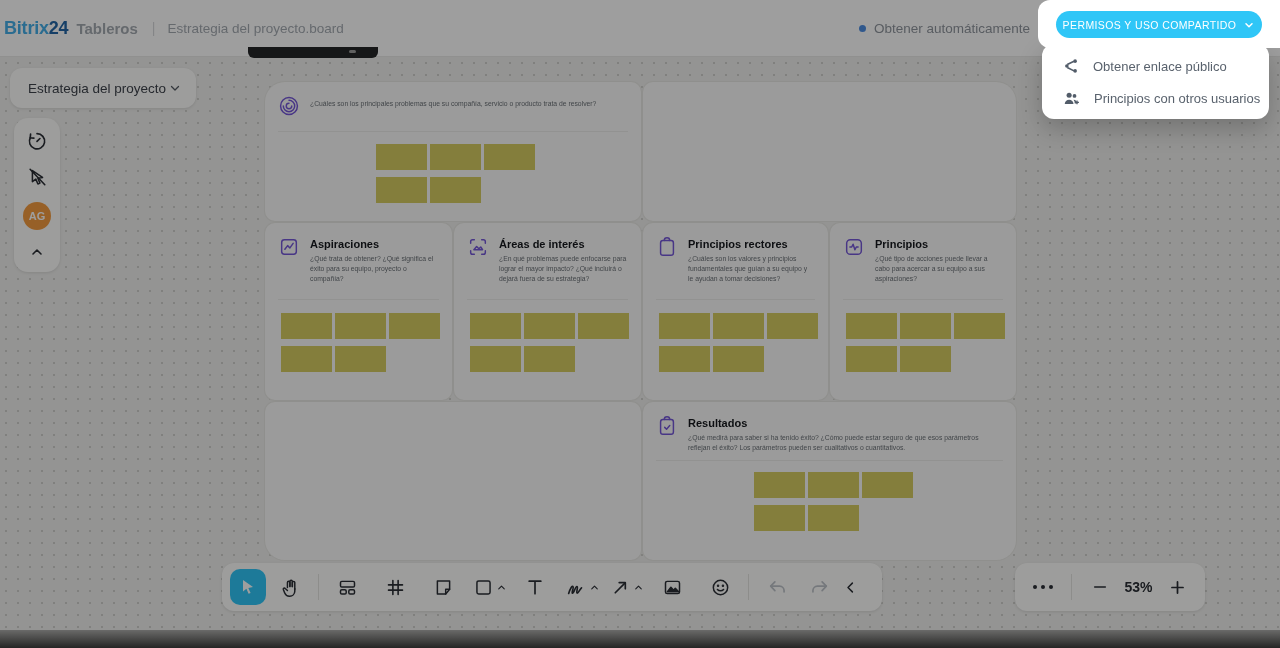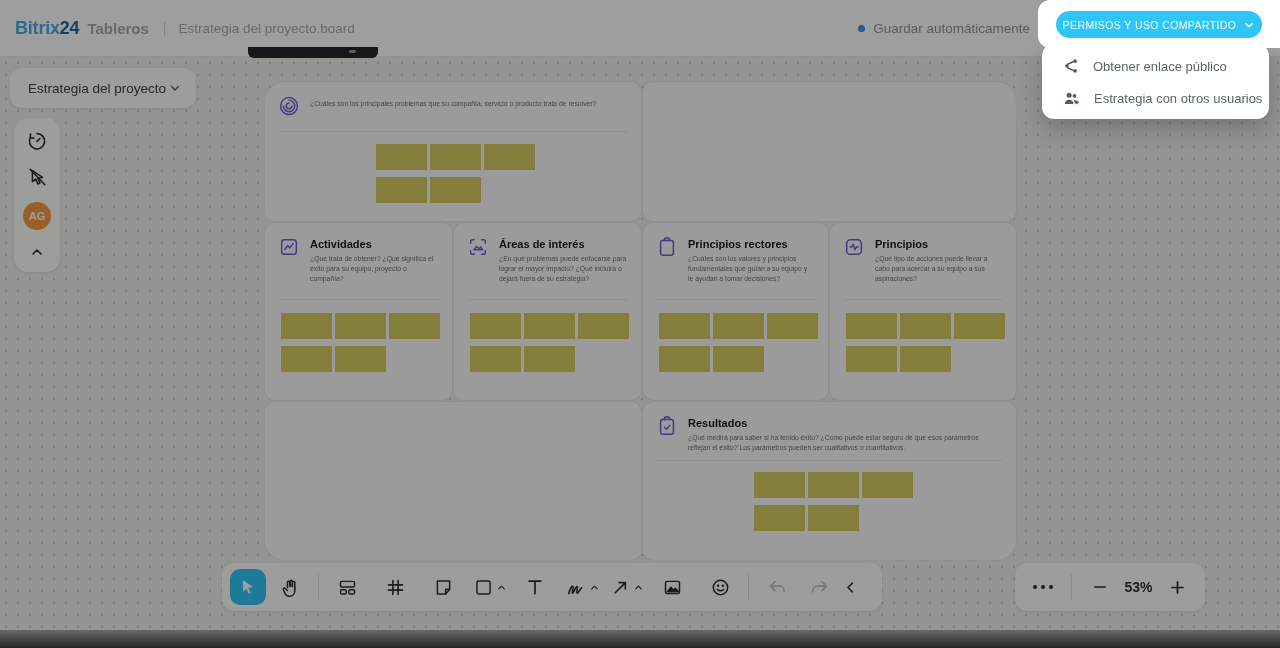--- a/index.html
+++ b/index.html
@@ -5,21 +5,21 @@
   * { margin:0; padding:0; box-sizing:border-box; }
   html,body { width:1280px; height:648px; overflow:hidden; }
   body { font-family:"Liberation Sans", sans-serif; background:#EFEFED; }
   .screen { position:relative; width:1280px; height:648px; overflow:hidden; }
 
   
   .app { position:absolute; inset:0; }
 
   
   .header { position:absolute; left:0; top:0; width:100%; height:57px; background:#FFFFFF;
-            border-bottom:1px solid #E9E9E7; display:flex; align-items:center; padding:0 15px; }
+            border-bottom:1px solid #E9E9E7; display:flex; align-items:center; padding:0 4px; }
   .logo { font-size:18px; font-weight:bold; letter-spacing:-0.2px; }
   .logo .b1 { color:#45AEE8; } .logo .b2 { color:#2467A6; }
   .app-name { color:#A4AAB1; font-size:15px; font-weight:bold; margin-left:8px; }
   .crumb-sep { color:#D5D7DA; margin:0 12px 0 14px; font-size:14px; }
   .breadcrumb { color:#A4AAB1; font-size:13.5px; }
   .autosave { position:absolute; right:250px; top:0; height:57px; display:flex; align-items:center; gap:8px; }
   .autosave-dot { width:7px; height:7px; border-radius:50%; background:#4E8EE3; }
   .autosave-label { color:#8F959D; font-size:13.5px; }
 
   
@@ -124,21 +124,21 @@
 
   <div class="app">
 
     <div class="header">
       <span class="logo"><span class="b1">Bitrix</span><span class="b2">24</span></span>
       <span class="app-name">Tableros</span>
       <span class="crumb-sep">|</span>
       <span class="breadcrumb">Estrategia del proyecto.board</span>
       <div class="autosave">
         <span class="autosave-dot"></span>
-        <span class="autosave-label">Guardar automáticamente</span>
+        <span class="autosave-label">Obtener automáticamente</span>
       </div>
     </div>
 
     <div class="dark-pill">
         <span class="mark"></span>
       </div>
 
     <div class="canvas">
 
       <div class="board">
@@ -170,21 +170,21 @@
 
         <div class="cell tr c-empty1"></div>
 
         <div class="cell c-asp">
           <div class="sec-head head-h76">
             <svg class="sec-icon" viewBox="0 0 24 24" fill="none" stroke="#7457D8" stroke-width="1.6" stroke-linecap="round" stroke-linejoin="round">
               <rect x="4" y="4" width="16" height="16" rx="3"></rect>
               <path d="M7.5 14.5l3-4 2.5 2.5 3.5-5"></path>
             </svg>
             <div>
-              <div class="sec-title">Actividades</div>
+              <div class="sec-title">Aspiraciones</div>
               <div class="sec-sub" style="max-width:128px">¿Qué trata de obtener? ¿Qué significa el éxito para su equipo, proyecto o compañía?</div>
             </div>
           </div>
           <div class="sec-divider"></div>
           <div class="sticky-area pad-left">
               <div class="sticky-row">
                 <div class="sticky"></div>
                 <div class="sticky"></div>
                 <div class="sticky"></div>
               </div>
@@ -485,17 +485,17 @@
       <span class="lbl">Obtener enlace público</span>
     </div>
     <div class="menu-item">
       <svg width="19" height="19" viewBox="0 0 24 24" fill="#525C69">
         <circle cx="9" cy="8" r="3.2"></circle>
           <path d="M3.5 19c0-3.2 2.4-5.3 5.5-5.3s5.5 2.1 5.5 5.3z"></path>
         <circle cx="15.8" cy="8.8" r="2.4"></circle>
           <path d="M14.6 13.6c2.8.2 4.6 2.1 4.6 4.6h-3.1a7 7 0 0 0-1.5-4.6z"></path>
         <path d="M18.2 14.6h1.6v1.6h1.6v1.6h-1.6v1.6h-1.6v-1.6h-1.6v-1.6h1.6z"></path>
       </svg>
-      <span class="lbl">Estrategia con otros usuarios</span>
+      <span class="lbl">Principios con otros usuarios</span>
     </div>
   </div>
 
 </div>
 
 </body></html>

